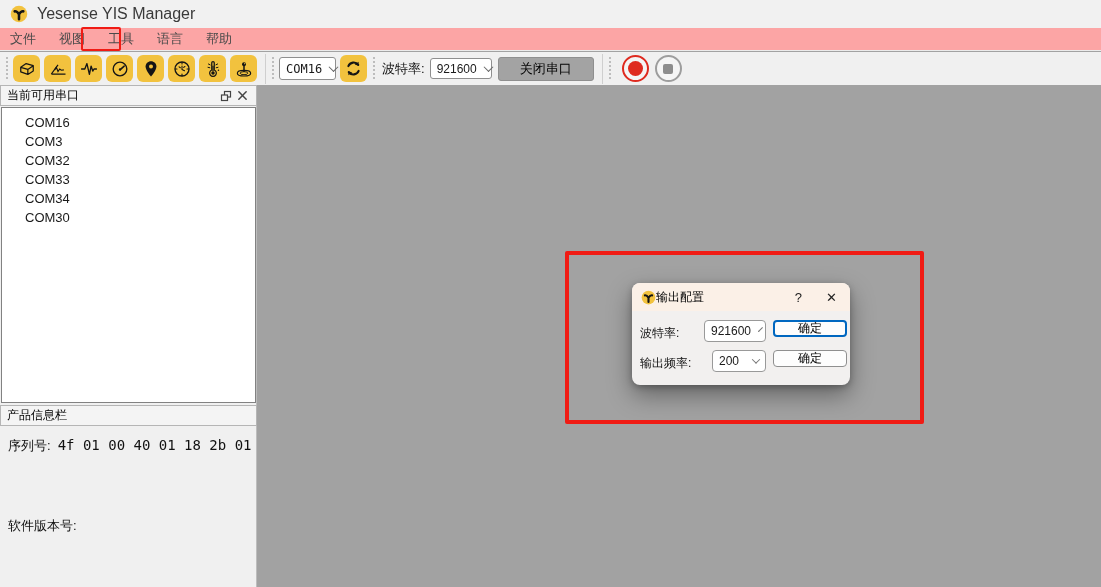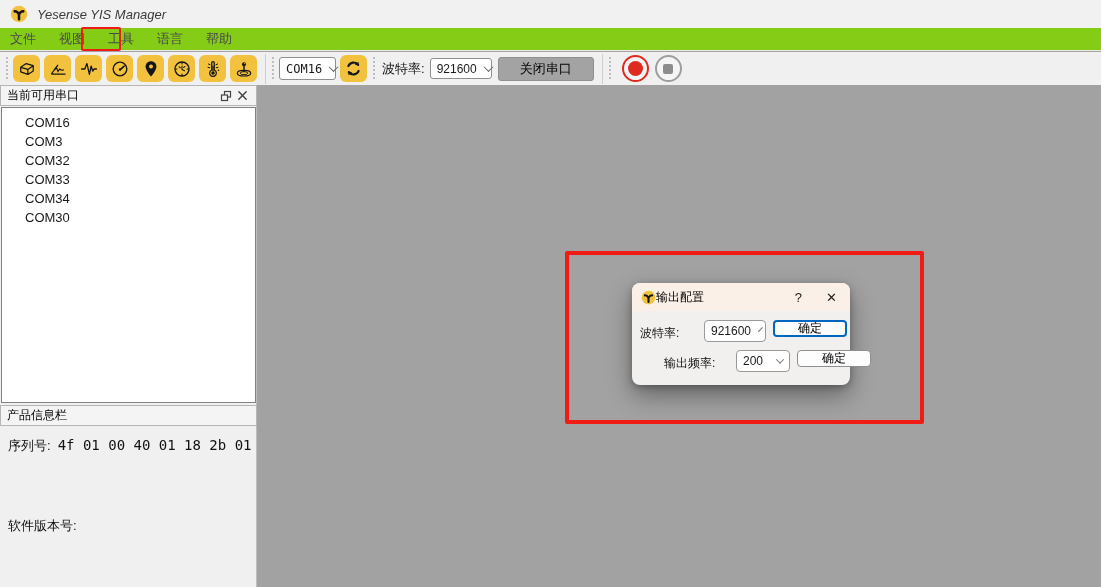--- a/index.html
+++ b/index.html
@@ -10,26 +10,26 @@
     background: #a2a2a2;
     overflow: hidden;
     color:#1a1a1a;
   }
   
   .titlebar {
     position:absolute; top:0; left:0; width:1101px; height:28px;
     background:#f1f1f1; display:flex; align-items:center;
   }
   .app-icon { width:18px; height:18px; margin-left:10px; }
-  .title-text { margin-left:9px; font-size:13px; color:#3a3a3a;font-style:italic; }
+  .title-text { margin-left:9px; font-size:16px; color:#3a3a3a; }
 
   
   .menubar {
     position:absolute; top:28px; left:0; width:1101px; height:23px;
-    background:#84cc16; border-bottom:1px solid #ebebeb;
+    background:#fca5a5; border-bottom:1px solid #ebebeb;
     display:flex; align-items:center; font-size:13px; color:#4a4a4a;
   }
   .menu-item { padding:2px 6px; margin-left:11px; cursor:default; }
   .menu-item:first-child { margin-left:4px; }
   .menu-highlight {
     position:absolute; left:81px; top:-1px; width:40px; height:24px;
     border:2px solid #f01b14; border-radius:2px; pointer-events:none;
   }
 
   
@@ -115,21 +115,21 @@
   .dialog-titlebar {
     height:28px; background:#fbf0e7; border-radius:8px 8px 0 0;
     display:flex; align-items:center; padding:0 9px;
   }
   .dialog-icon { width:15px; height:15px; flex:none; }
   .dialog-title { font-size:12px; flex:1; color:#000; }
   .dialog-help { font-size:13px; color:#222; margin-right:24px; cursor:pointer; }
   .dialog-close { font-size:13px; color:#222; margin-right:4px; cursor:pointer; }
   .drow { position:absolute; display:flex; align-items:center; }
   .drow1 { top:40px; left:8px; }
-  .drow2 { top:70px; left:8px;margin-left:24px; }
+  .drow2 { top:70px; left:8px; }
   .dlabel { font-size:12px; color:#111; }
   .dcombo {
     height:22px; background:#fff; border:1px solid #999; border-radius:4px;
     display:flex; align-items:center; padding:0 6px; font-size:12px; cursor:pointer;
   }
   .dcombo .chev {
     width:6px; height:6px; border-right:1.4px solid #777; border-bottom:1.4px solid #777;
     transform:rotate(45deg) translate(-1px,-1px); margin-left:9px;
   }
   .dbtn {

